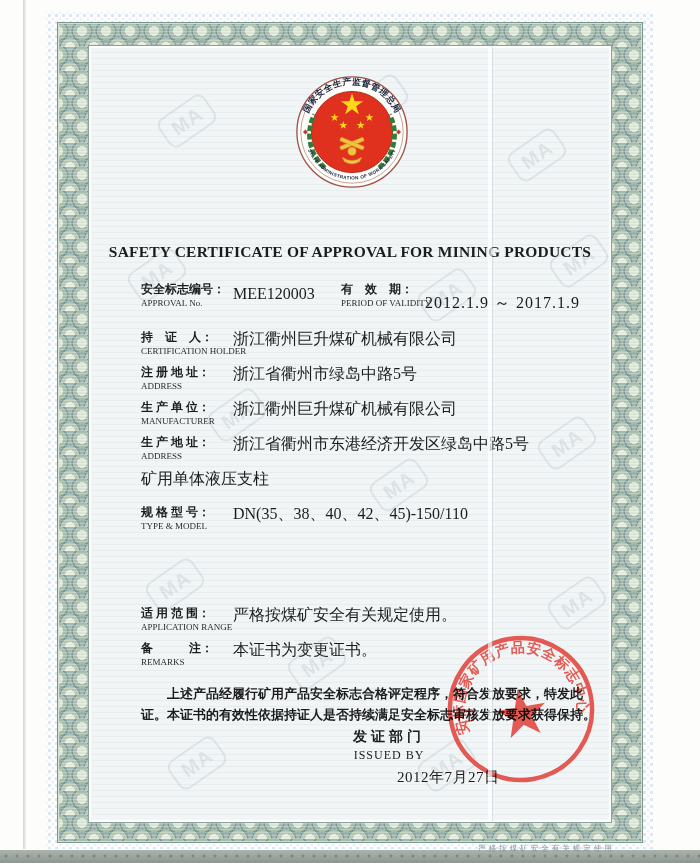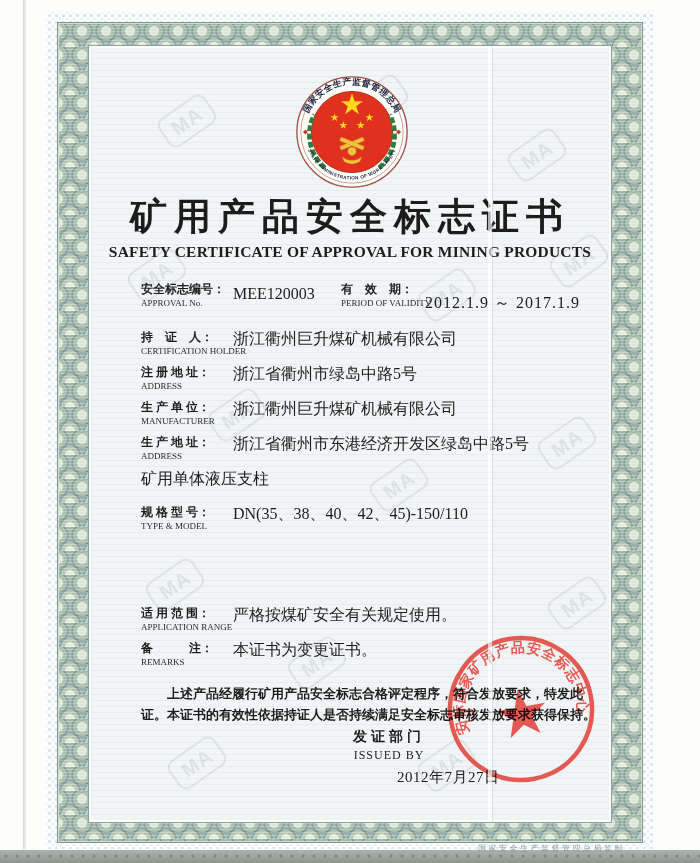--- a/index.html
+++ b/index.html
@@ -123,21 +123,20 @@
       <rect x="10" y="58.2" width="3.6" height="3.6" transform="rotate(45 11.8 60)" fill="#c23a2e"></rect>
       <rect x="106.4" y="58.2" width="3.6" height="3.6" transform="rotate(45 108.2 60)" fill="#c23a2e"></rect>
       <text font-size="9" font-weight="bold" fill="#17233d" letter-spacing="0.6" font-family="'Liberation Serif','DejaVu Serif',serif">
         <textPath href="#arcTop" startOffset="50%" text-anchor="middle">国家安全生产监督管理总局</textPath>
       </text>
       <text font-size="4.8" font-weight="bold" fill="#17233d" letter-spacing="0.4" font-family="'Liberation Sans','DejaVu Sans',sans-serif">
         <textPath href="#arcBot" startOffset="50%" text-anchor="middle">STATE ADMINISTRATION OF WORK SAFETY</textPath>
       </text>
     </svg>
 
-    <div class="title">矿用产品安全标志证书</div>
     <div class="subtitle">SAFETY CERTIFICATE OF APPROVAL FOR MINING PRODUCTS</div>
 
     <div class="ap">
       <div class="g lbl" style="left:0">
         <span class="cn">安全标志编号：</span>
         <div class="en">APPROVAL No.</div>
       </div>
       <div class="g val" style="left:92px;top:4px">MEE120003</div>
       <div class="g lbl" style="left:200px;width:100px">
         <span class="cn">有　效　期：</span>
@@ -199,14 +198,14 @@
       <rect x="17" y="72" width="15" height="11" rx="2" fill="none" stroke="#e24b44" stroke-width="1.4"></rect>
       <text font-size="14" font-weight="bold" fill="#e24b44" letter-spacing="0.8" font-family="'Liberation Serif','DejaVu Serif',serif">
         <textPath href="#sealArc" startOffset="50%" text-anchor="middle">安标国家矿用产品安全标志中心</textPath>
       </text>
     </svg>
 
     <div class="fold"></div>
   </div>
 </div>
 
-<div class="imprint">国家安全生产监督管理总局监制</div>
+<div class="imprint">严格按煤矿安全有关规定使用</div>
 <div class="scan-bottom-strip"></div>
 
 </body></html>

